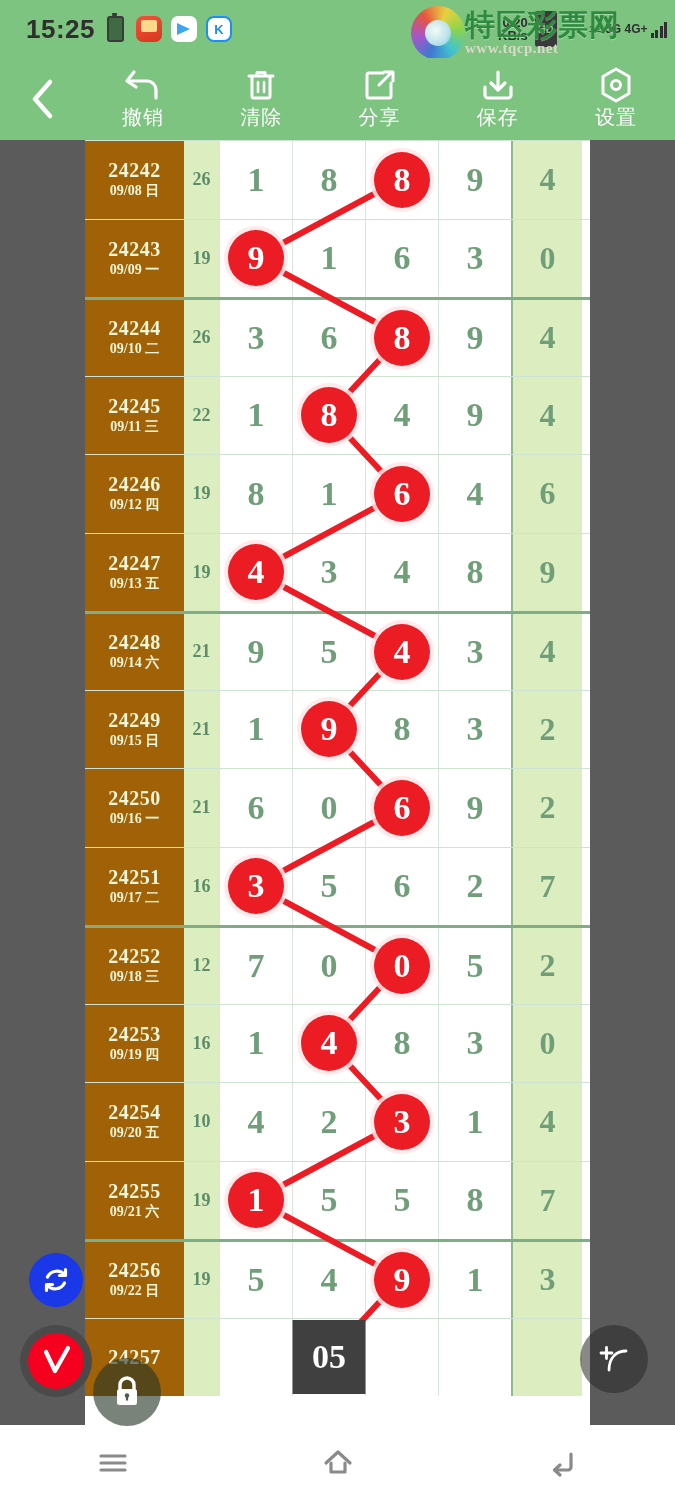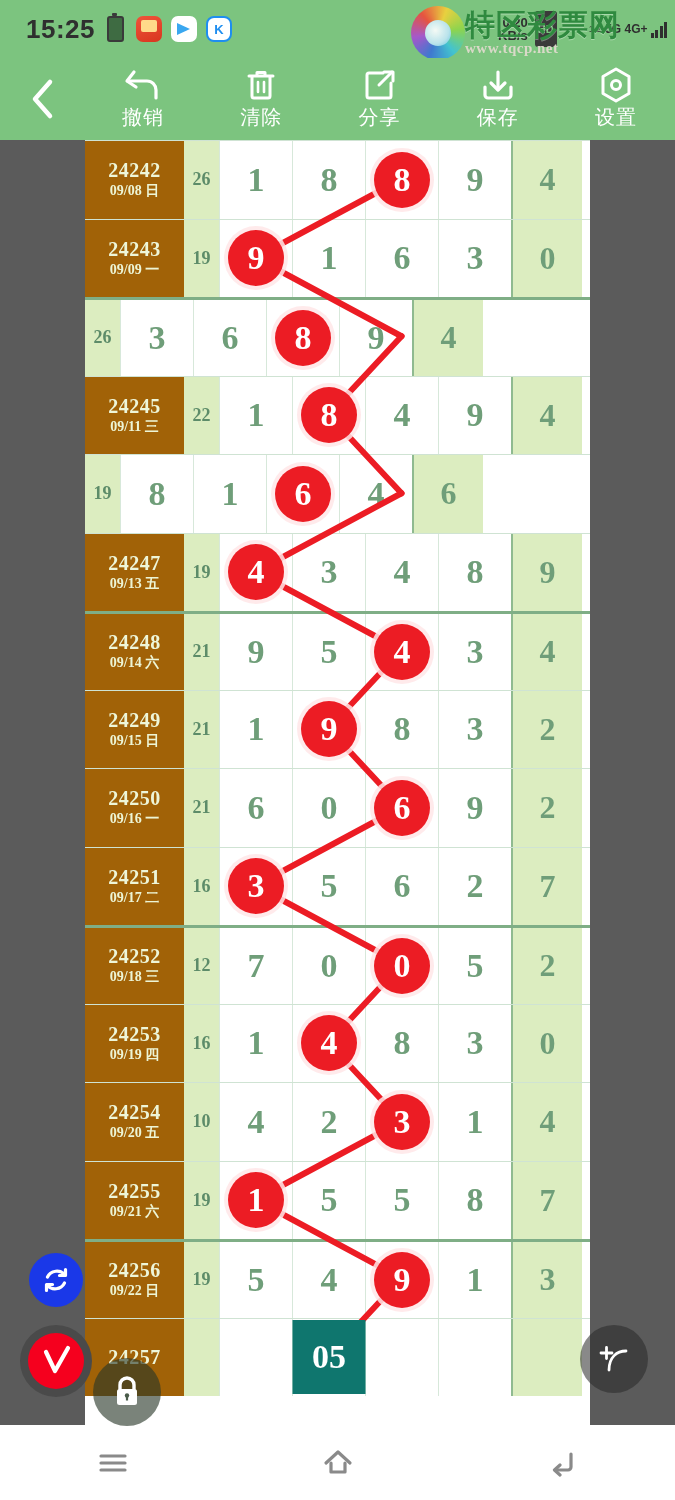--- a/index.html
+++ b/index.html
@@ -120,21 +120,21 @@
     box-shadow:0 0 0 4px rgba(255,230,232,.85);
     display:flex;align-items:center;justify-content:center;
     color:#ffffff;font-size:34px;font-family:"Liberation Serif",serif;font-weight:700;
     z-index:3;
   }
   .c-num.marked{color:transparent;}
 
   
   .box05{
     position:absolute;left:50%;top:50%;transform:translate(-50%,-50%);
-    width:73px;height:74px;background:#0f766e;
+    width:73px;height:74px;background:#404040;
     display:flex;align-items:center;justify-content:center;
     color:#fff;font-size:34px;font-family:"Liberation Serif",serif;font-weight:700;
     z-index:3;
   }
 
   
   .linesvg{position:absolute;left:0;top:0;width:505px;height:1285px;z-index:2;pointer-events:none;}
 
   
   .fab{position:absolute;border-radius:50%;display:flex;align-items:center;justify-content:center;z-index:9;}
@@ -272,40 +272,48 @@
             <div class="issue-dt">09/09 一</div>
           </div>
           <div class="c-sum">19</div>
           <div class="c-num marked">9<div class="mark">9</div></div>
           <div class="c-num">1</div>
           <div class="c-num">6</div>
           <div class="c-num">3</div>
           <div class="c-last">0</div>
         </div>
         <div class="row thick">
+          <div class="c-issue">
+            <div class="issue-no">24244</div>
+            <div class="issue-dt">09/10 二</div>
+          </div>
           <div class="c-sum">26</div>
           <div class="c-num">3</div>
           <div class="c-num">6</div>
           <div class="c-num marked">8<div class="mark">8</div></div>
           <div class="c-num">9</div>
           <div class="c-last">4</div>
         </div>
         <div class="row thin">
           <div class="c-issue">
             <div class="issue-no">24245</div>
             <div class="issue-dt">09/11 三</div>
           </div>
           <div class="c-sum">22</div>
           <div class="c-num">1</div>
           <div class="c-num marked">8<div class="mark">8</div></div>
           <div class="c-num">4</div>
           <div class="c-num">9</div>
           <div class="c-last">4</div>
         </div>
         <div class="row thin">
+          <div class="c-issue">
+            <div class="issue-no">24246</div>
+            <div class="issue-dt">09/12 四</div>
+          </div>
           <div class="c-sum">19</div>
           <div class="c-num">8</div>
           <div class="c-num">1</div>
           <div class="c-num marked">6<div class="mark">6</div></div>
           <div class="c-num">4</div>
           <div class="c-last">6</div>
         </div>
         <div class="row thin">
           <div class="c-issue">
             <div class="issue-no">24247</div>

